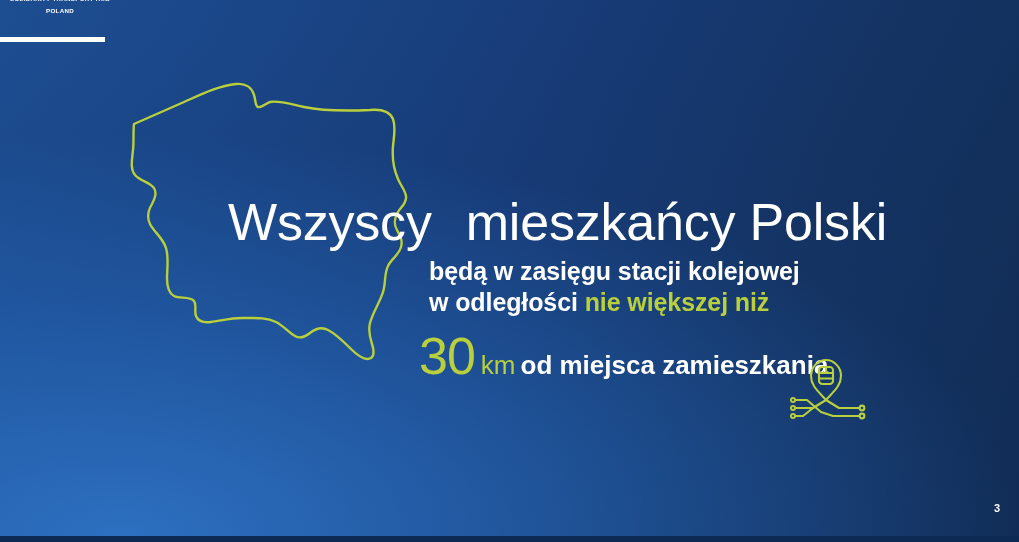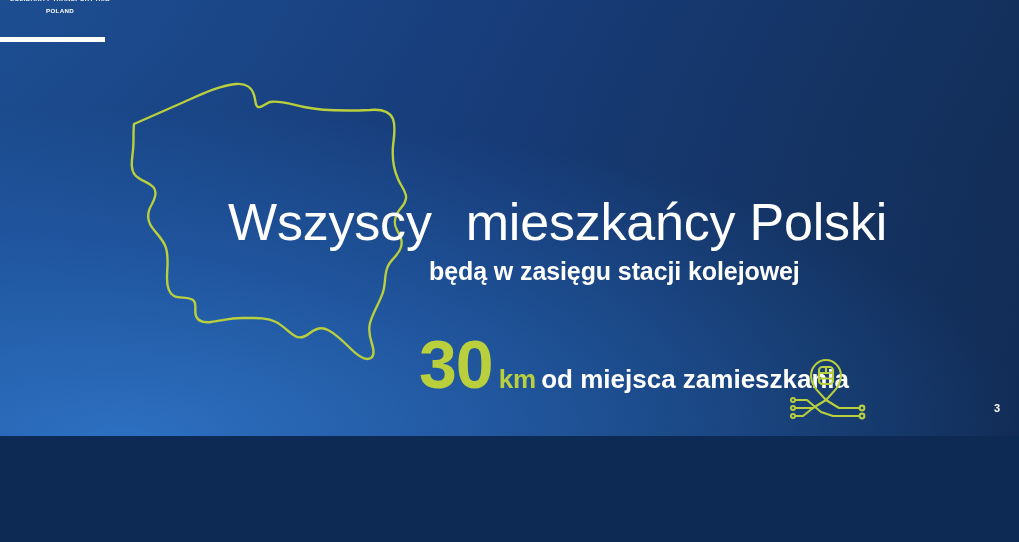--- a/index.html
+++ b/index.html
@@ -5,21 +5,21 @@
 <style>
   * { margin:0; padding:0; box-sizing:border-box; }
   html, body {
     width:1019px; height:542px;
     overflow:hidden;
     background:#0d2a55;
     font-family:"Liberation Sans", sans-serif;
   }
   #slide {
     position:relative;
-    width:1019px; height:436px;
+    width:1019px; height:536px;
     overflow:hidden;
     background:
       radial-gradient(ellipse 130% 110% at 12% 100%, rgba(46,114,196,0.95) 0%, rgba(36,99,178,0.55) 38%, rgba(20,60,122,0.08) 68%, rgba(0,0,0,0) 85%),
       linear-gradient(118deg, #1d4e92 0%, #1a4586 22%, #173a75 48%, #143362 72%, #112b53 100%);
   }
 
   
   #logo {
     position:absolute; left:0px; top:-6px;
     width:120px; height:22px;
@@ -68,27 +68,27 @@
   #subline1 { top:259px; }
   #subline2 { top:290px; }
   .accent { color:#b9cf3c; }
 
   #distance-line {
     position:absolute; left:419px; top:330px;
     white-space:nowrap;
     line-height:1;
   }
   #distance-line .num {
-    font-size:68px; font-weight:700;
+    font-size:52px; font-weight:400;
     color:#b9cf3c;
     letter-spacing:-1px;
     vertical-align:baseline;
   }
   #distance-line .unit {
-    font-size:26px; font-weight:700;
+    font-size:26px; font-weight:400;
     color:#b9cf3c;
     margin-left:6px;
   }
   #distance-line .tail {
     font-size:26px; font-weight:600;
     color:#ffffff;
     margin-left:5px;
   }
 
   
@@ -139,20 +139,21 @@
                C 32 104, 22 103, 17 97 C 12 91, 14 82, 15 72
                C 16 63, 15 54, 16 46 Z" stroke="#b9cf3c" stroke-width="2.4" stroke-linejoin="round" stroke-linecap="round" fill="none"></path>
     </svg>
   </div>
 
   <div id="headline">
     <span class="h-first">Wszyscy</span><span>mieszkańcy Polski</span>
   </div>
 
   <div id="subline1">będą w zasięgu stacji kolejowej</div>
+  <div id="subline2"><span>w odległości </span><span class="accent">nie większej niż</span></div>
 
   <div id="distance-line">
     <span class="num">30</span><span class="unit">km</span><span class="tail">od miejsca zamieszkania</span>
   </div>
 
   <div id="station-icon">
     <svg viewBox="0 0 86 66" fill="none" xmlns="http://www.w3.org/2000/svg" aria-hidden="true">
       <g stroke="#b9cf3c" stroke-width="2.1" fill="none" stroke-linecap="round" stroke-linejoin="round">
 
         <path d="M43 44 C 36 36, 28 30, 28 20 C 28 11, 35 4, 43 4 C 51 4, 58 11, 58 20 C 58 30, 50 36, 43 44 Z"></path>

